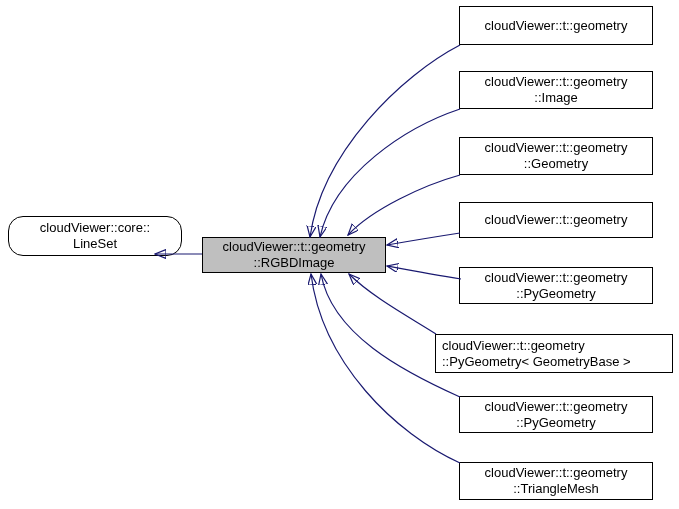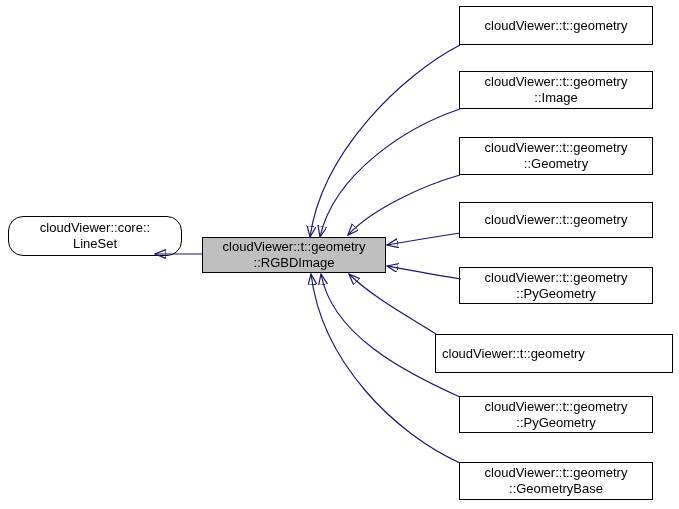--- a/index.html
+++ b/index.html
@@ -77,30 +77,31 @@
     <span>cloudViewer::t::geometry</span>
   </div>
 
   <div class="node" style="left:459px;top:267px;width:194px;height:37px;">
     <span>cloudViewer::t::geometry</span>
     <span>::PyGeometry</span>
   </div>
 
   <div class="node left-align" style="left:435px;top:334px;width:238px;height:39px;">
     <span>cloudViewer::t::geometry</span>
+    <span>::PyGeometry&lt; GeometryBase &gt;</span>
   </div>
 
   <div class="node" style="left:459px;top:396px;width:194px;height:37px;">
     <span>cloudViewer::t::geometry</span>
     <span>::PyGeometry</span>
   </div>
 
   <div class="node" style="left:459px;top:462px;width:194px;height:38px;">
     <span>cloudViewer::t::geometry</span>
-    <span>::GeometryBase</span>
+    <span>::TriangleMesh</span>
   </div>
 
   <svg class="edges" viewBox="0 0 679 509" xmlns="http://www.w3.org/2000/svg">
     <defs>
       <marker id="ah" markerUnits="userSpaceOnUse" markerWidth="12" markerHeight="10" refX="11" refY="4.5" orient="auto">
         <path d="M0,0 L11,4.5 L0,9 Z" fill="#191970" stroke="none"></path>
       </marker>
     </defs>
     <path d="M460,45 C402,75 322,152 310,237" marker-end="url(#ah)"></path>
     <path d="M460,109 C406,127 334,174 320,237" marker-end="url(#ah)"></path>

